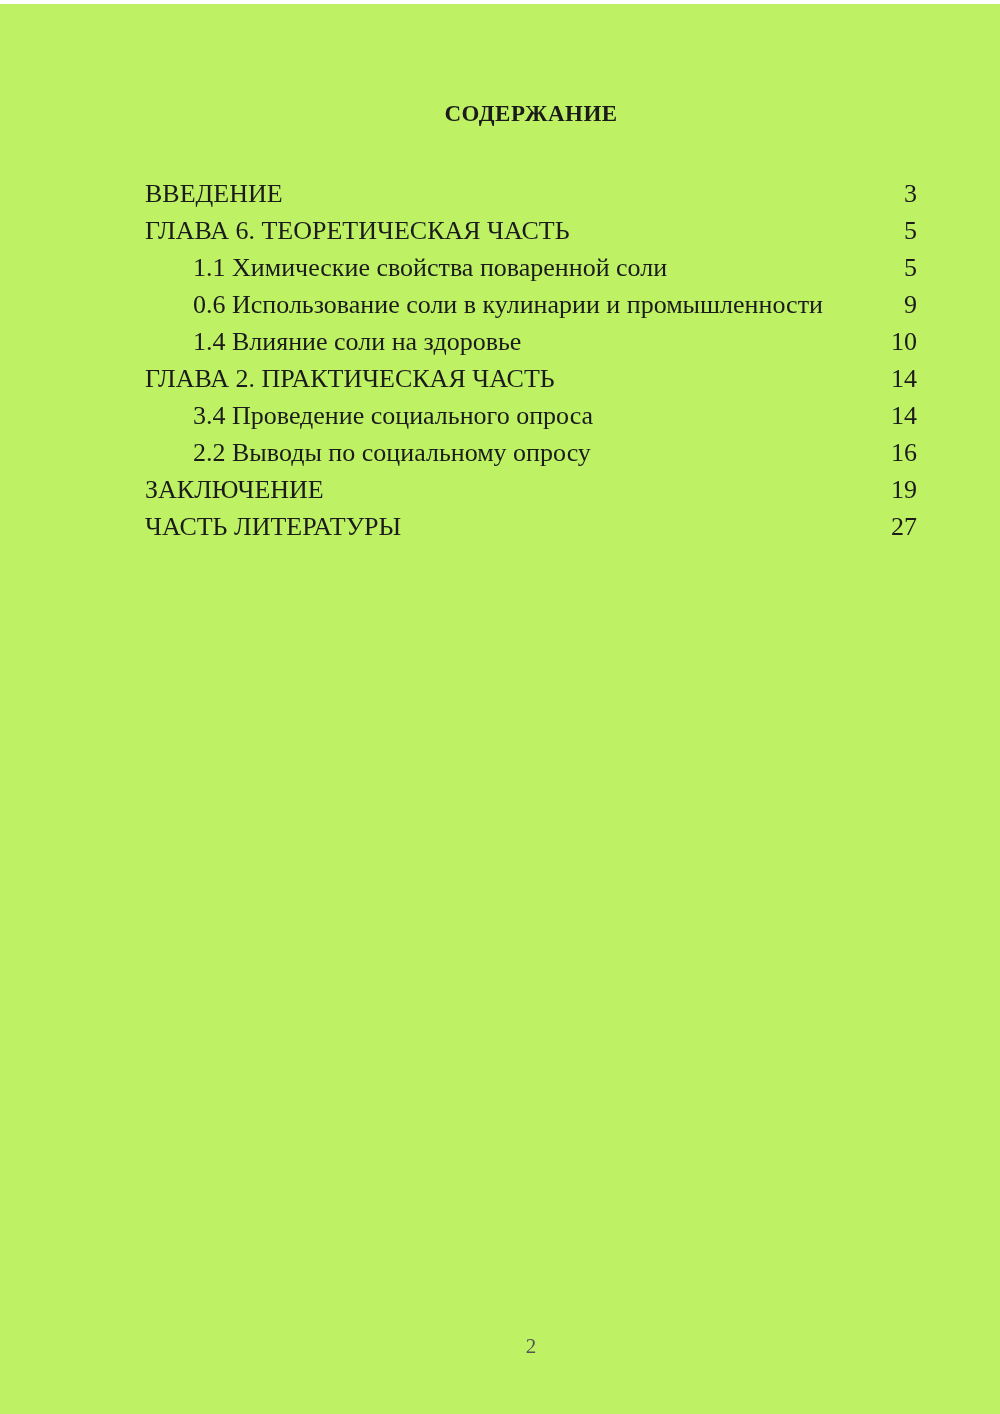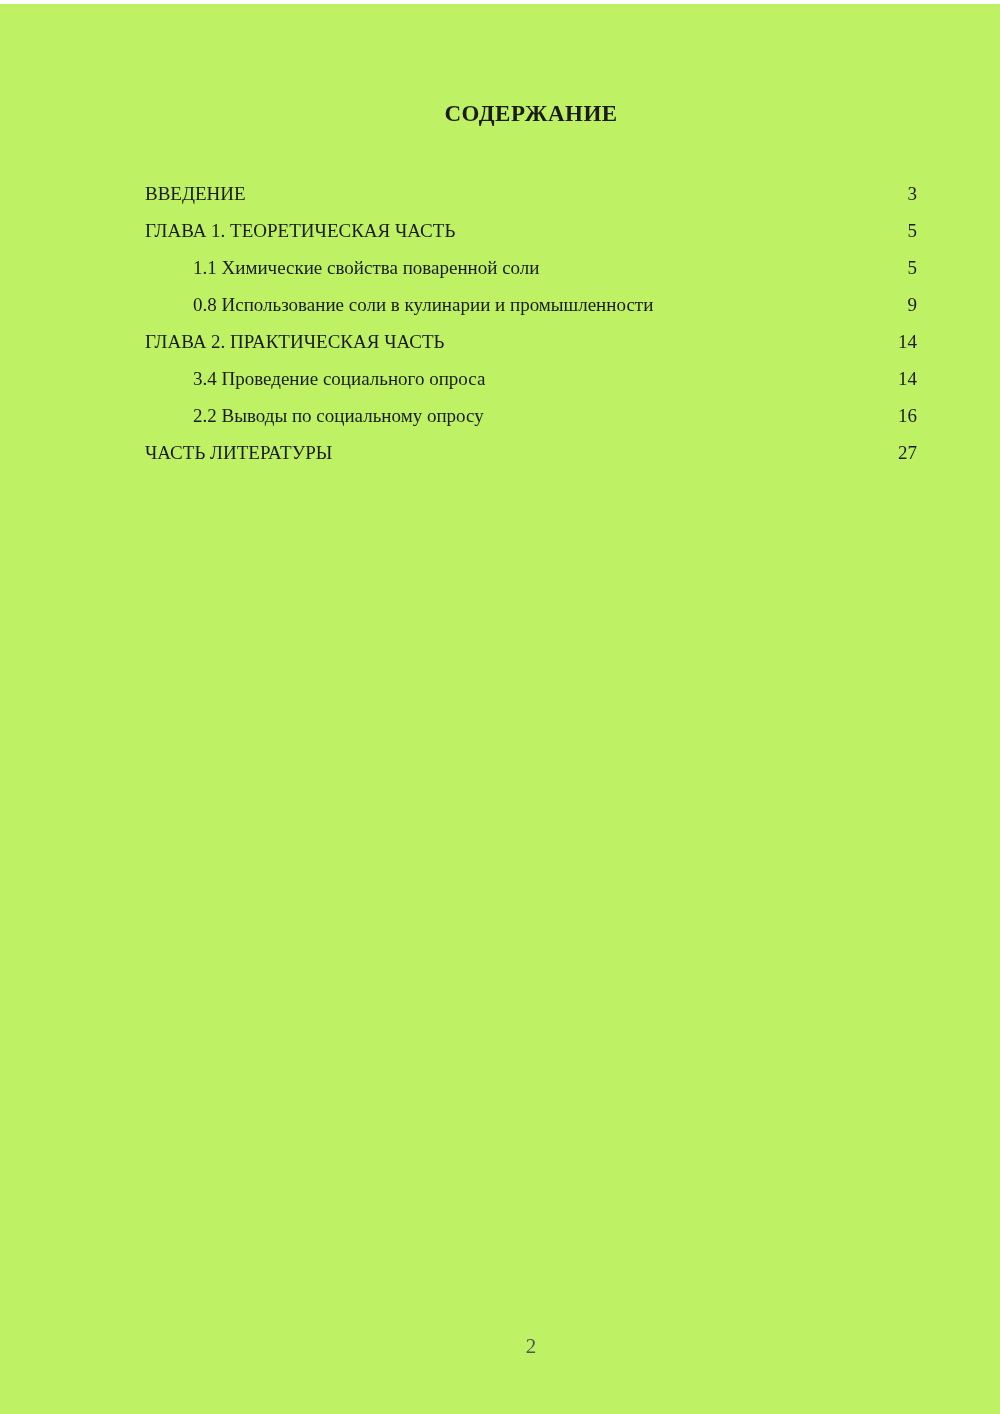--- a/index.html
+++ b/index.html
@@ -36,21 +36,21 @@
   }
 
   .toc-list {
     width: 100%;
   }
 
   .toc-row {
     display: flex;
     justify-content: space-between;
     align-items: baseline;
-    font-size: 19px;
+    font-size: 26px;
     line-height: 37px;
     white-space: nowrap;
   }
 
   .toc-row .toc-label {
     flex: 1 1 auto;
     overflow: hidden;
   }
 
   .toc-row.level-1 .toc-label {
@@ -79,44 +79,52 @@
 <div class="page">
   <div class="content">
     <div class="doc-title">СОДЕРЖАНИЕ</div>
 
     <div class="toc-list">
         <div class="toc-row level-0">
           <span class="toc-label">ВВЕДЕНИЕ</span>
           <span class="toc-page">3</span>
         </div>
         <div class="toc-row level-0">
-          <span class="toc-label">ГЛАВА 1. ТЕОРЕТИЧЕСКАЯ ЧАСТЬ</span>
+          <span class="toc-label">ГЛАВА 6. ТЕОРЕТИЧЕСКАЯ ЧАСТЬ</span>
           <span class="toc-page">5</span>
         </div>
         <div class="toc-row level-1">
           <span class="toc-label">1.1 Химические свойства поваренной соли</span>
           <span class="toc-page">5</span>
         </div>
         <div class="toc-row level-1">
-          <span class="toc-label">0.8 Использование соли в кулинарии и промышленности</span>
+          <span class="toc-label">0.6 Использование соли в кулинарии и промышленности</span>
           <span class="toc-page">9</span>
+        </div>
+        <div class="toc-row level-1">
+          <span class="toc-label">1.4 Влияние соли на здоровье</span>
+          <span class="toc-page">10</span>
         </div>
         <div class="toc-row level-0">
           <span class="toc-label">ГЛАВА 2. ПРАКТИЧЕСКАЯ ЧАСТЬ</span>
           <span class="toc-page">14</span>
         </div>
         <div class="toc-row level-1">
           <span class="toc-label">3.4 Проведение социального опроса</span>
           <span class="toc-page">14</span>
         </div>
         <div class="toc-row level-1">
           <span class="toc-label">2.2 Выводы по социальному опросу</span>
           <span class="toc-page">16</span>
         </div>
         <div class="toc-row level-0">
+          <span class="toc-label">ЗАКЛЮЧЕНИЕ</span>
+          <span class="toc-page">19</span>
+        </div>
+        <div class="toc-row level-0">
           <span class="toc-label">ЧАСТЬ ЛИТЕРАТУРЫ</span>
           <span class="toc-page">27</span>
         </div>
       </div>
   </div>
 
   <div class="footer">2</div>
 </div>
 
 </body></html>

